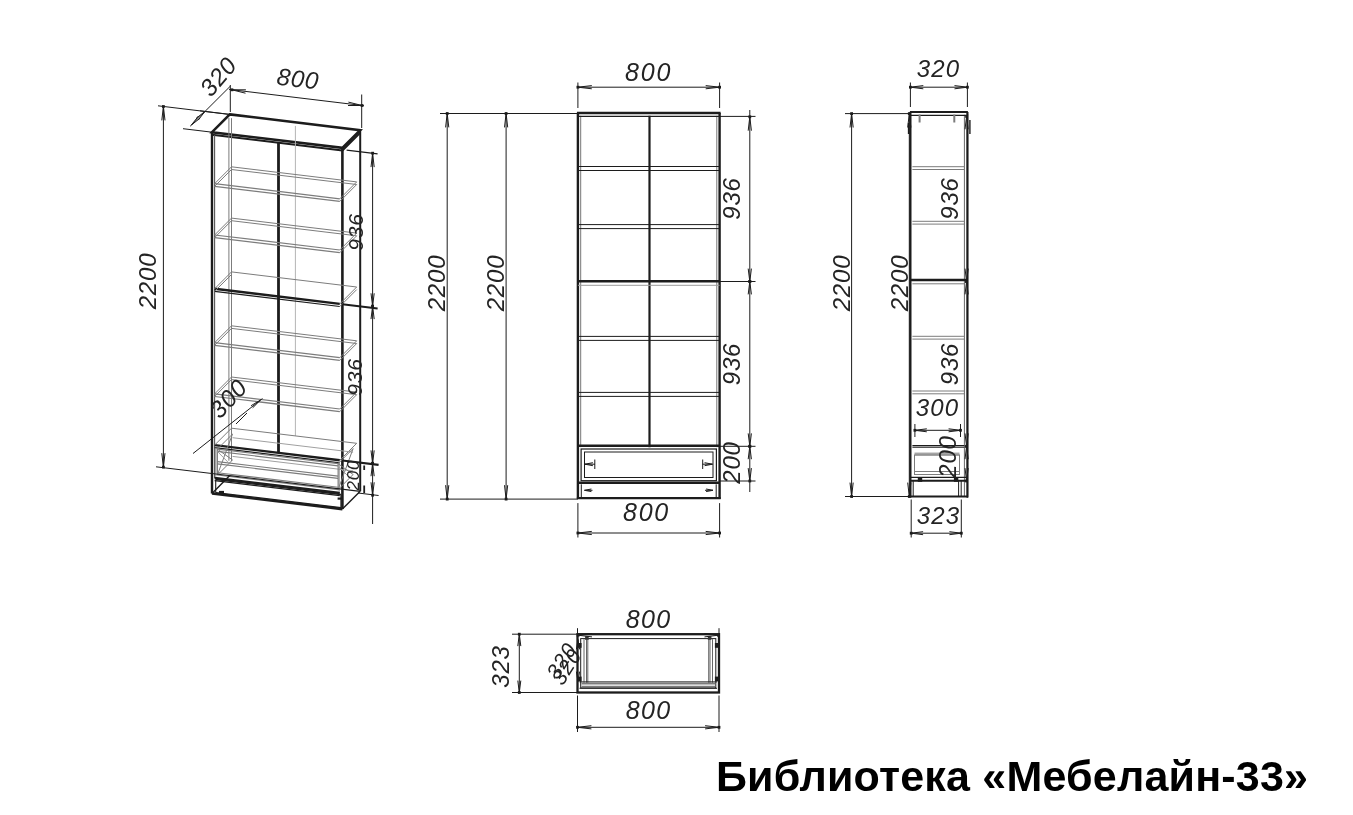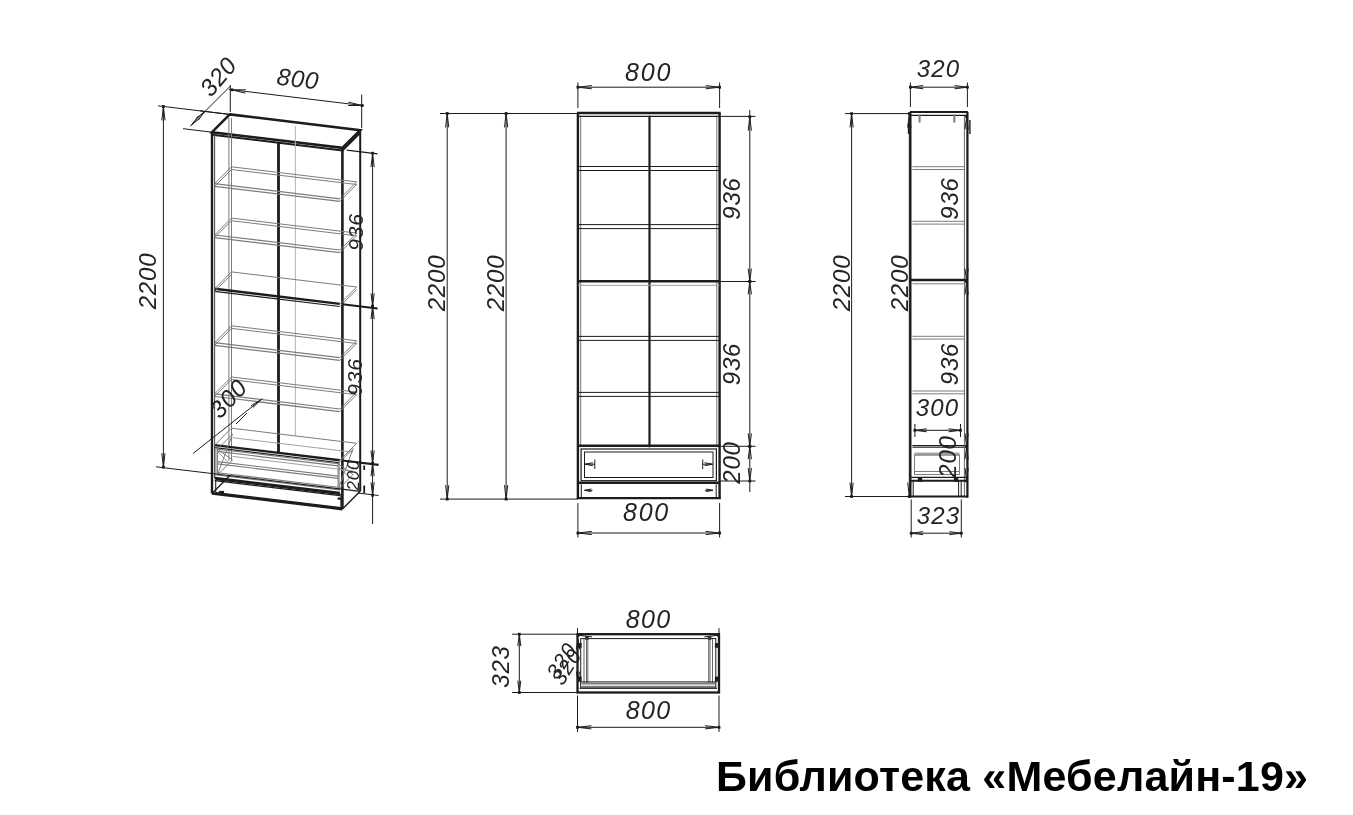--- a/index.html
+++ b/index.html
@@ -409,12 +409,12 @@
 <line x1="719.0" y1="695.5" x2="719.0" y2="732.0" stroke="#1c1c1c" stroke-width="1.0" stroke-linecap="butt"></line>
 <line x1="577.5" y1="727.3" x2="719.0" y2="727.3" stroke="#1c1c1c" stroke-width="1.0" stroke-linecap="butt"></line>
 <line x1="577.5" y1="727.3" x2="591.4" y2="728.9" stroke="#1c1c1c" stroke-width="1.0" stroke-linecap="butt"></line>
 <line x1="577.5" y1="727.3" x2="591.4" y2="725.7" stroke="#1c1c1c" stroke-width="1.0" stroke-linecap="butt"></line>
 <rect x="576.1" y="725.9" width="2.8" height="2.8" fill="#1c1c1c"></rect>
 <line x1="719.0" y1="727.3" x2="705.1" y2="725.7" stroke="#1c1c1c" stroke-width="1.0" stroke-linecap="butt"></line>
 <line x1="719.0" y1="727.3" x2="705.1" y2="728.9" stroke="#1c1c1c" stroke-width="1.0" stroke-linecap="butt"></line>
 <rect x="717.6" y="725.9" width="2.8" height="2.8" fill="#1c1c1c"></rect>
 <text x="648.7" y="711.5" font-size="25" fill="#242424" letter-spacing="1.4" font-style="italic" font-weight="normal" text-anchor="middle" dominant-baseline="middle" dy="0.05em">800</text>
 </svg>
-<div class="title">Библиотека «Мебелайн-19»</div>
+<div class="title">Библиотека «Мебелайн-33»</div>
 </body></html>

